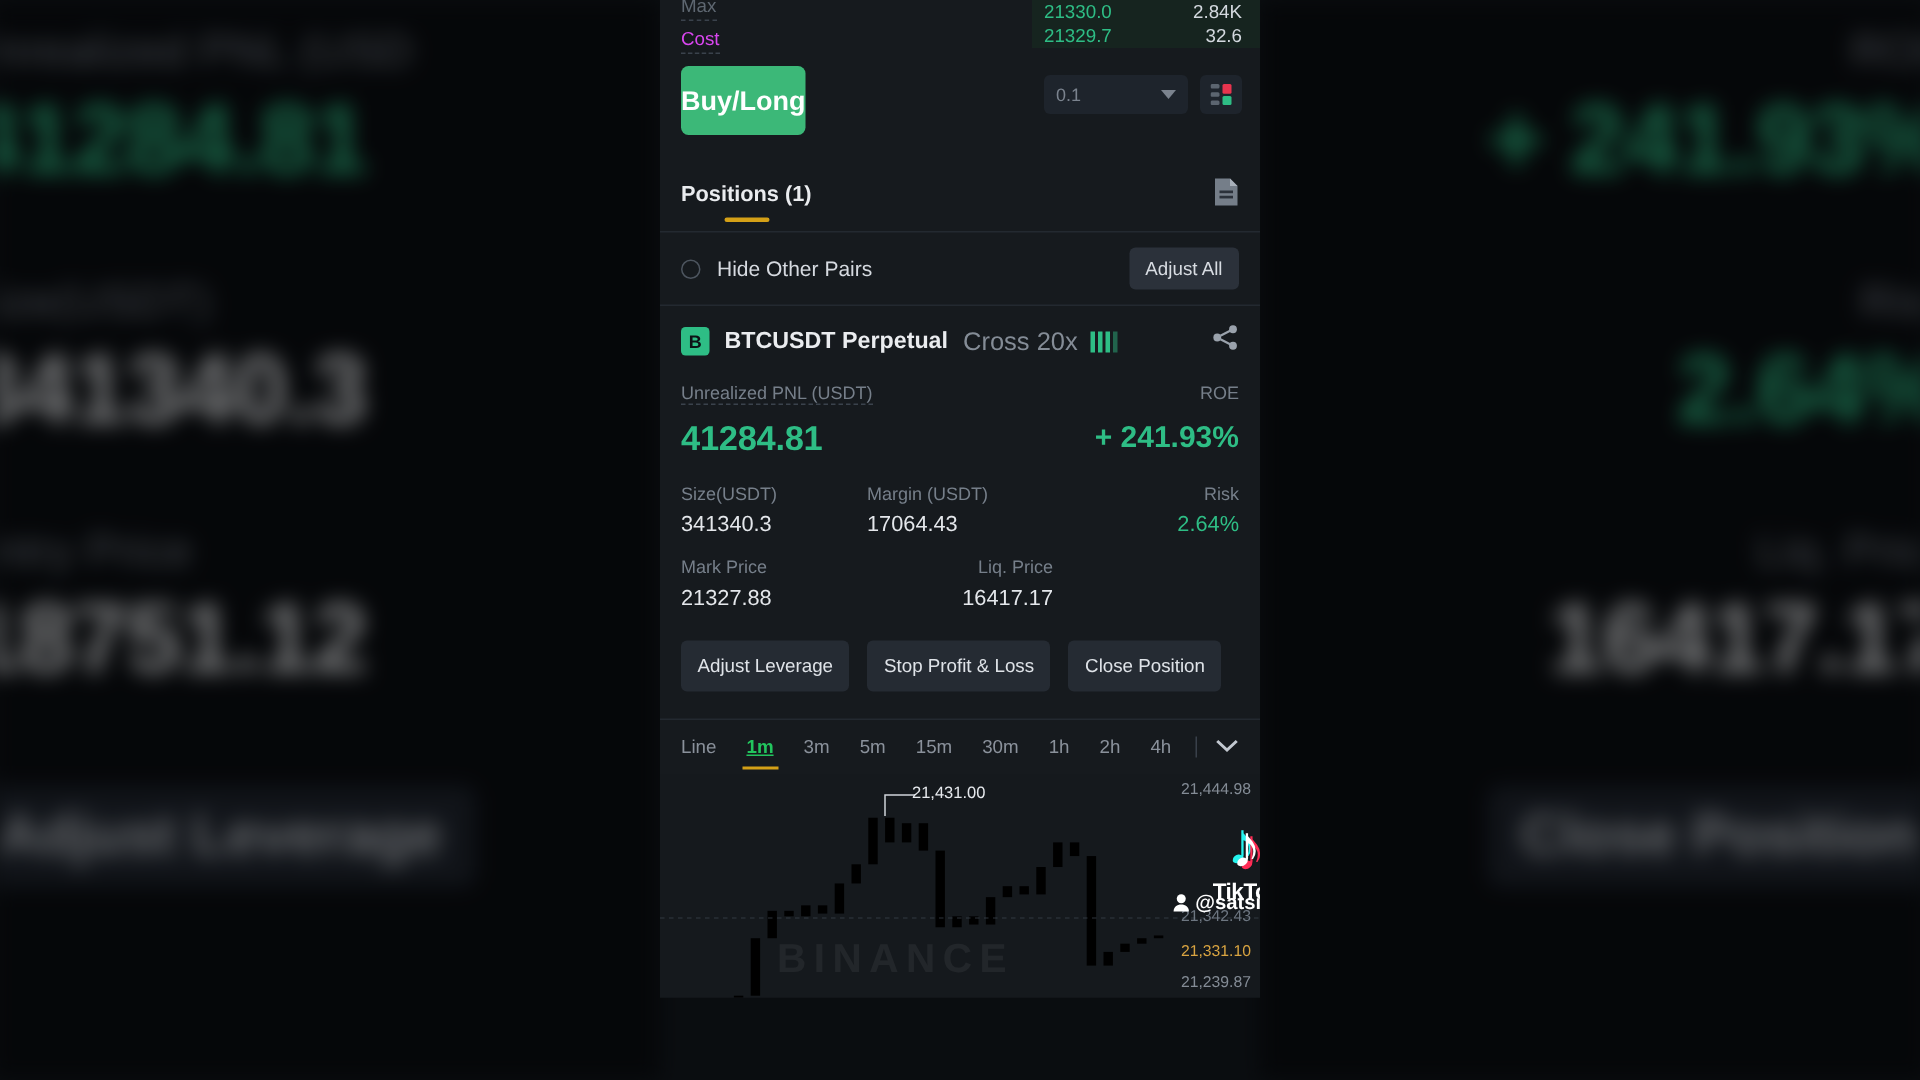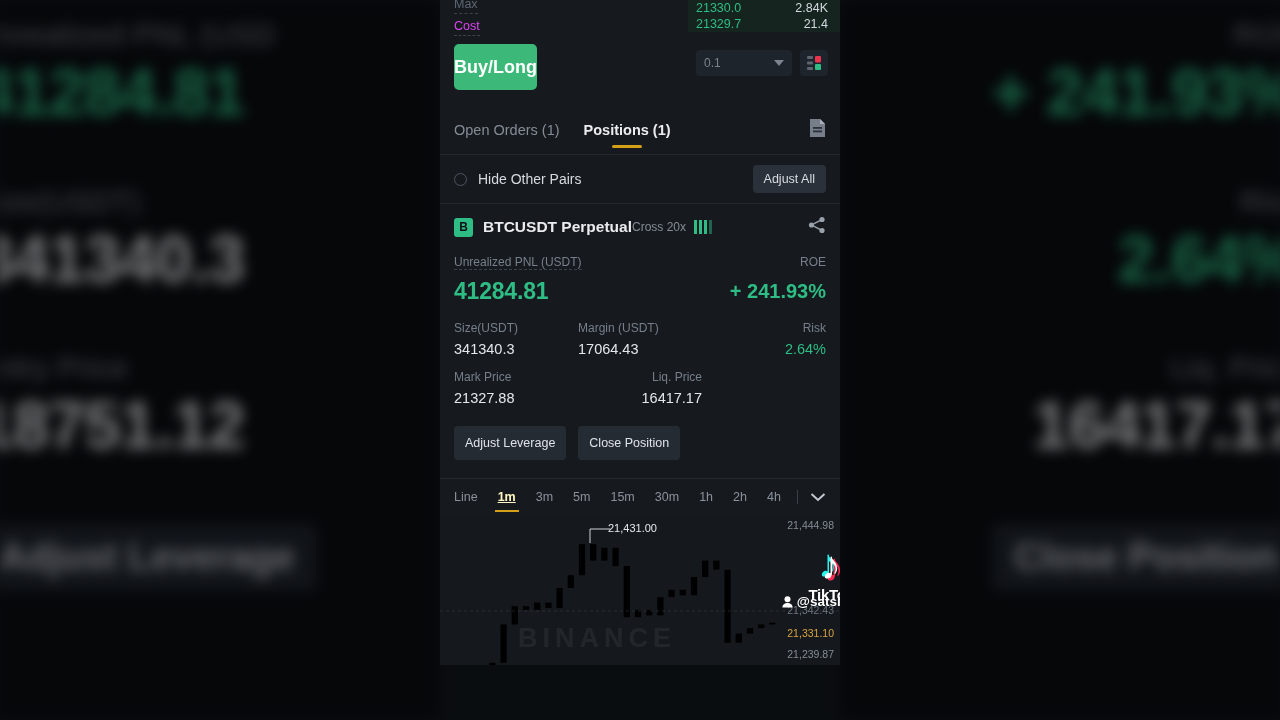--- a/index.html
+++ b/index.html
@@ -75,21 +75,21 @@
   .hop { display: flex; align-items: center; padding: 10px 14px; }
   .radio { width: 13px; height: 13px; border: 1.5px solid #4d555f; border-radius: 50%; margin-right: 11px; cursor: pointer; }
   .hop-lbl { font-size: 14px; color: #d6dae0; }
   .close-all { margin-left: auto; background: #2b313a; color: #d8dce2; font-size: 12.5px; border: 0; border-radius: 4px; padding: 7px 11px; cursor: pointer; }
 
   
   .pos { padding: 12px 14px 0 14px; }
   .pos-hd { display: flex; align-items: center; }
   .badge-b { width: 19px; height: 19px; background: #2ebd85; color: #0d1116; font-size: 12px; font-weight: 700; border-radius: 3px; display: flex; align-items: center; justify-content: center; margin-right: 10px; }
   .sym { font-size: 15.5px; font-weight: 700; color: #eaecef; }
-  .lev { font-size: 12px; color: #848c96; }
+  .lev { font-size: 17px; color: #848c96; margin-left: 10px; }
   .bars { display: flex; gap: 2px; margin-left: 8px; align-items: flex-end; }
   .bars i { display: block; width: 3px; height: 14px; background: #2ebd85; }
   .bars i:last-child { opacity: .45; }
   .share-ic { margin-left: auto; cursor: pointer; }
 
   .pnl-row { display: flex; justify-content: space-between; align-items: flex-start; margin-top: 14px; }
   .mini-lbl { font-size: 12px; color: #767f8a; border-bottom: 1px dashed #3a424c; display: inline-block; }
   .mini-lbl.nodash { border-bottom: none; }
   .pnl-v { font-size: 23px; font-weight: 700; color: #2ebd85; margin-top: 8px; letter-spacing: -.2px; }
   .roe-v { font-size: 20px; font-weight: 700; color: #2ebd85; margin-top: 10px; }
@@ -104,21 +104,21 @@
   .act {
     background: #252b33; color: #dfe3e8; border: 0; border-radius: 4px;
     font-size: 12.5px; padding: 10px 11px; cursor: pointer; white-space: nowrap;
   }
 
   
   .tf-wrap { margin-top: 18px; border-top: 1px solid #232930; }
   .tf { display: flex; align-items: center; padding: 0 14px; height: 36px; gap: 0; }
   .tf-item { font-size: 12.5px; color: #8a919b; padding: 0 10px; height: 100%; display: flex; align-items: center; cursor: pointer; position: relative; }
   .tf-item:first-child { padding-left: 0; }
-  .tf-item.active { color: #fef9c3; font-weight: 700; text-decoration: underline; }
+  .tf-item.active { color: #22c55e; font-weight: 700; text-decoration: underline; }
   .tf-item.active::after { content: ""; position: absolute; bottom: 3px; left: 50%; transform: translateX(-50%); width: 24px; height: 2.5px; background: #d4a017; }
   .tf-sep { width: 1px; height: 14px; background: #39404a; margin: 0 8px 0 6px; }
   .tf-chev { margin-left: auto; cursor: pointer; }
 
   
   .chart { position: relative; height: 232px; background: #15191d; overflow: hidden; }
   .chart svg { position: absolute; inset: 0; }
   .axis-lbl { position: absolute; right: 6px; font-size: 10.5px; color: #848c96; }
   .axis-lbl.cur { color: #d9a441; }
   .axis-lbl.dim { color: #6d7681; }
@@ -195,41 +195,40 @@
     </div>
     <button class="buy-btn">Buy/Long</button>
 
     <div class="ob">
       <div class="ob-row">
         <span class="p">21330.0</span>
         <span class="q">2.84K</span>
       </div>
       <div class="ob-row">
         <span class="p">21329.7</span>
-        <span class="q">21.4</span>
+        <span class="q">32.6</span>
       </div>
       <div class="ob-ctl">
         <div class="tick-sel">
           <span>0.1</span>
           <i class="caret"></i>
         </div>
         <div class="depth-ic">
           <svg width="15" height="14" viewBox="0 0 15 14">
             <rect x="0" y="0" width="6" height="3" rx="1" fill="#5c6570"></rect>
             <rect x="0" y="5.5" width="6" height="3" rx="1" fill="#5c6570"></rect>
             <rect x="0" y="11" width="6" height="3" rx="1" fill="#5c6570"></rect>
             <rect x="8" y="0" width="6" height="6.5" rx="1" fill="#e8344e"></rect>
             <rect x="8" y="8" width="6" height="6" rx="1" fill="#2ebd85"></rect>
           </svg>
         </div>
       </div>
     </div>
 
     <div class="tabs">
-      <div class="tab">Open Orders (1)</div>
       <div class="tab active">Positions (1)</div>
       <div class="doc-ic">
         <svg width="17" height="20" viewBox="0 0 17 20">
           <path d="M1 1h10l5 5v13H1z" fill="#757e89"></path>
           <path d="M11 1v5h5z" fill="#a8b0ba"></path>
           <rect x="4" y="9" width="9" height="1.8" fill="#2b313a"></rect>
           <rect x="4" y="12.5" width="9" height="1.8" fill="#2b313a"></rect>
         </svg>
       </div>
     </div>
@@ -292,20 +291,21 @@
           <div class="c-val">21327.88</div>
         </div>
         <div class="cell txt-r">
           <div class="c-lbl">Liq. Price</div>
           <div class="c-val">16417.17</div>
         </div>
       </div>
 
       <div class="act-row">
         <button class="act">Adjust Leverage</button>
+        <button class="act">Stop Profit &amp; Loss</button>
         <button class="act">Close Position</button>
       </div>
     </div>
 
     <div class="tf-wrap">
       <div class="tf">
         <div class="tf-item">Line</div>
         <div class="tf-item active">1m</div>
         <div class="tf-item">3m</div>
         <div class="tf-item">5m</div>

